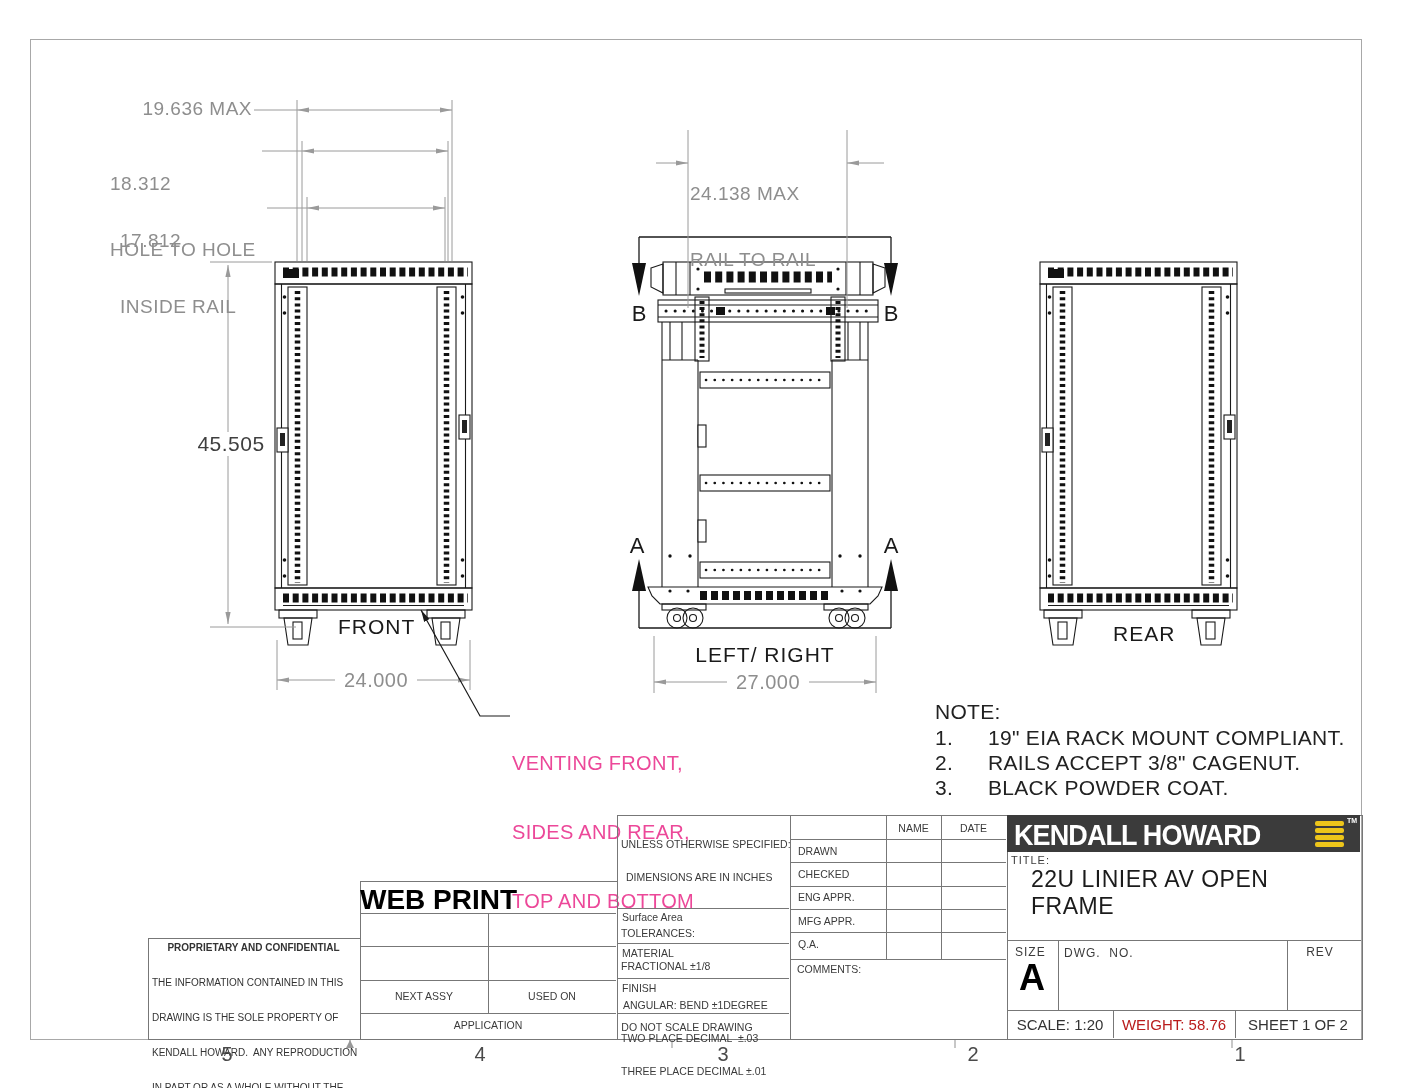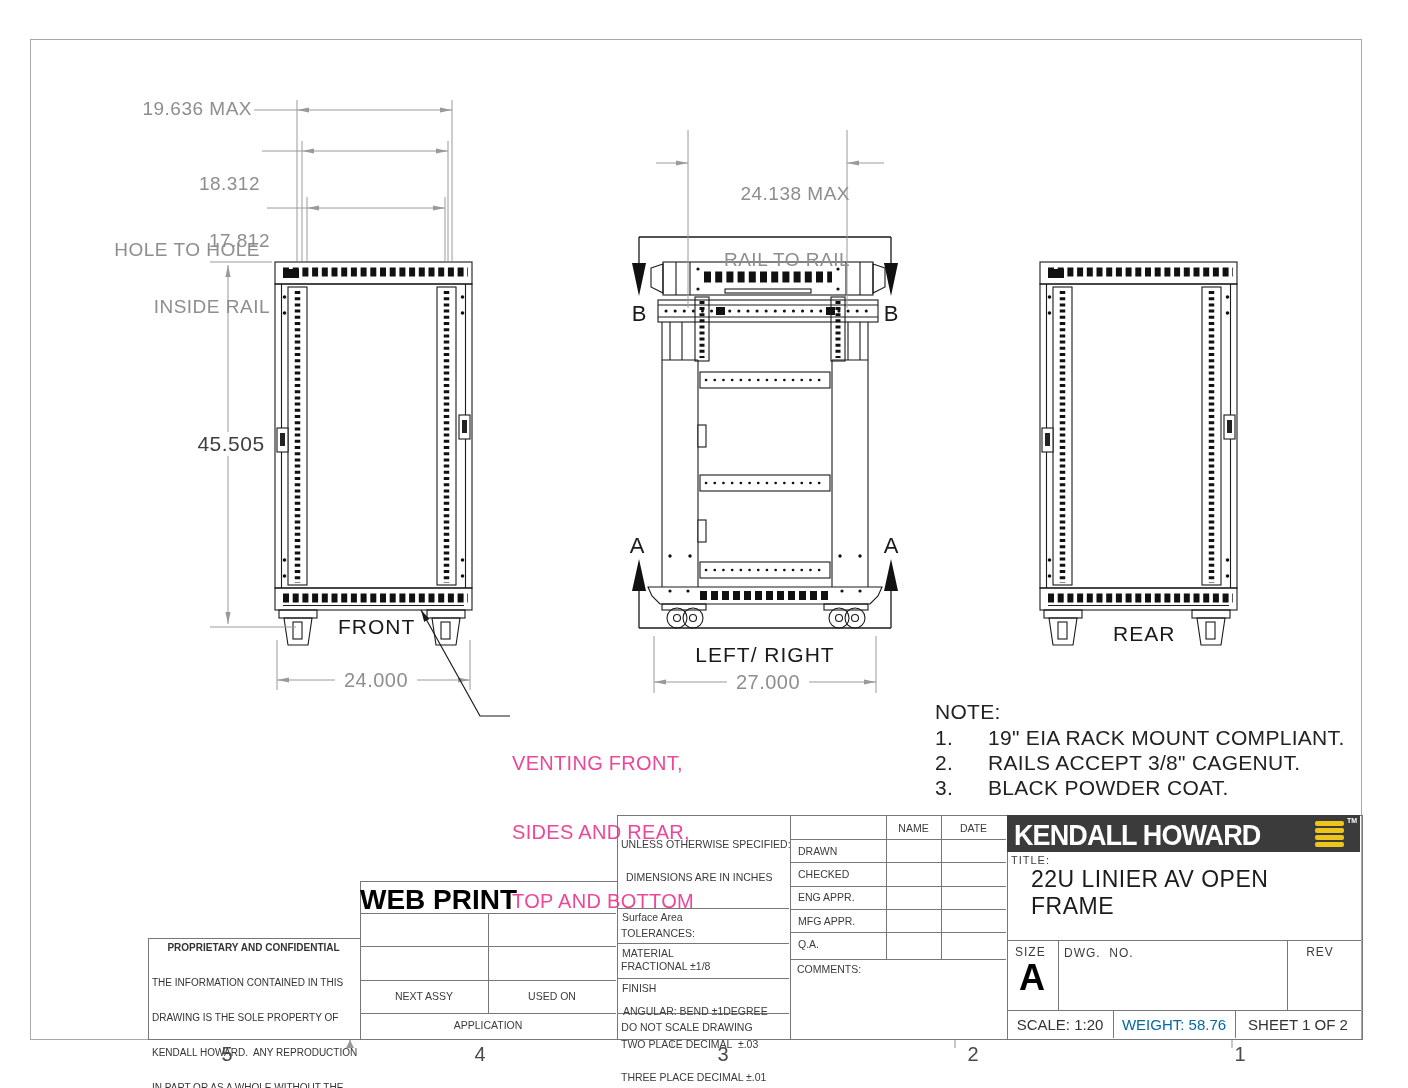--- a/index.html
+++ b/index.html
@@ -1,20 +1,20 @@
 <!DOCTYPE html>
 <html><head>
 <meta charset="utf-8">
 <style>
   html,body{margin:0;padding:0;background:#ffffff;}
   .sheet{position:relative;width:1408px;height:1088px;background:#fff;overflow:hidden;
          font-family:"Liberation Sans", sans-serif;}
   .t{position:absolute;white-space:pre;}
   .dim{color:#8e8e8e;font-size:19px;letter-spacing:.5px;}
-  .dimc{text-align:right;}
+  .dimc{text-align:left;}
   .dimdark{color:#3f3f3f;}
   .wbg{background:#fff;padding:0 3px;}
   .lbl{color:#1a1a1a;font-size:21px;letter-spacing:1px;}
   .sec{color:#1a1a1a;font-size:22px;text-align:center;width:22px;}
   .note{color:#222;font-size:21px;letter-spacing:.3px;}
   .vent{color:#ec4899;font-size:20px;letter-spacing:.3px;line-height:23px;}
   .tb{color:#3b3b3b;font-size:10.5px;}
   .tbc{text-align:center;}
   .pageborder{position:absolute;left:30px;top:39px;width:1330px;height:999px;
               border:1.5px solid #a8a8a8;}
@@ -325,21 +325,21 @@
   <div class="t" style="left:360px;top:884px;width:232px;text-align:left;font-weight:bold;font-size:28px;color:#000">WEB PRINT</div>
   <div class="t tb tbc" style="left:360px;top:990px;width:128px">NEXT ASSY</div>
   <div class="t tb tbc" style="left:488px;top:990px;width:128px">USED ON</div>
   <div class="t tb tbc" style="left:360px;top:1019px;width:256px">APPLICATION</div>
 
   <div class="t tb" style="left:621px;top:817px;line-height:11px">
     <div>UNLESS OTHERWISE SPECIFIED:</div>
     <div style="margin-left:5px">DIMENSIONS ARE IN INCHES</div>
     <div style="margin-top:23px">TOLERANCES:</div>
     <div>FRACTIONAL ±1/8</div>
-    <div style="margin-top:12px;margin-left:2px">ANGULAR: BEND ±1DEGREE</div>
+    <div style="margin-top:6px;margin-left:2px">ANGULAR: BEND ±1DEGREE</div>
     <div>TWO PLACE DECIMAL  ±.03</div>
     <div>THREE PLACE DECIMAL ±.01</div>
   </div>
   <div class="t tb" style="left:622px;top:911px">Surface Area</div>
   <div class="t tb" style="left:622px;top:947px">MATERIAL</div>
   <div class="t tb" style="left:622px;top:982px">FINISH</div>
   <div class="t tb tbc" style="left:617px;top:1021px;width:140px">DO NOT SCALE DRAWING</div>
 
   <div class="t tb tbc" style="left:886px;top:822px;width:55px">NAME</div>
   <div class="t tb tbc" style="left:941px;top:822px;width:65px">DATE</div>
@@ -362,21 +362,21 @@
   <div class="t tb" style="left:1011px;top:854px;font-size:11px;letter-spacing:1px">TITLE:</div>
   <div class="t titleline" style="left:1031px;top:866px">22U LINIER AV OPEN
 FRAME</div>
 
   <div class="t small12" style="left:1015px;top:945px">SIZE</div>
   <div class="t" style="left:1010px;top:957px;width:44px;text-align:center;font-size:36px;font-weight:bold;color:#000">A</div>
   <div class="t small12" style="left:1064px;top:946px">DWG.  NO.</div>
   <div class="t small12" style="left:1287px;top:945px;width:66px;text-align:center">REV</div>
 
   <div class="t tbc" style="left:1007px;top:1016px;width:106px;font-size:15px;color:#333">SCALE: 1:20</div>
-  <div class="t tbc" style="left:1113px;top:1016px;width:122px;font-size:15px;color:#0369a1">WEIGHT: 58.76</div>
+  <div class="t tbc" style="left:1113px;top:1016px;width:122px;font-size:15px;color:#b91c1c">WEIGHT: 58.76</div>
   <div class="t tbc" style="left:1235px;top:1016px;width:126px;font-size:15px;color:#333">SHEET 1 OF 2</div>
 
   <div class="zone" style="left:197px">5</div>
   <div class="zone" style="left:450px">4</div>
   <div class="zone" style="left:693px">3</div>
   <div class="zone" style="left:943px">2</div>
   <div class="zone" style="left:1210px">1</div>
 
 </div>
 

